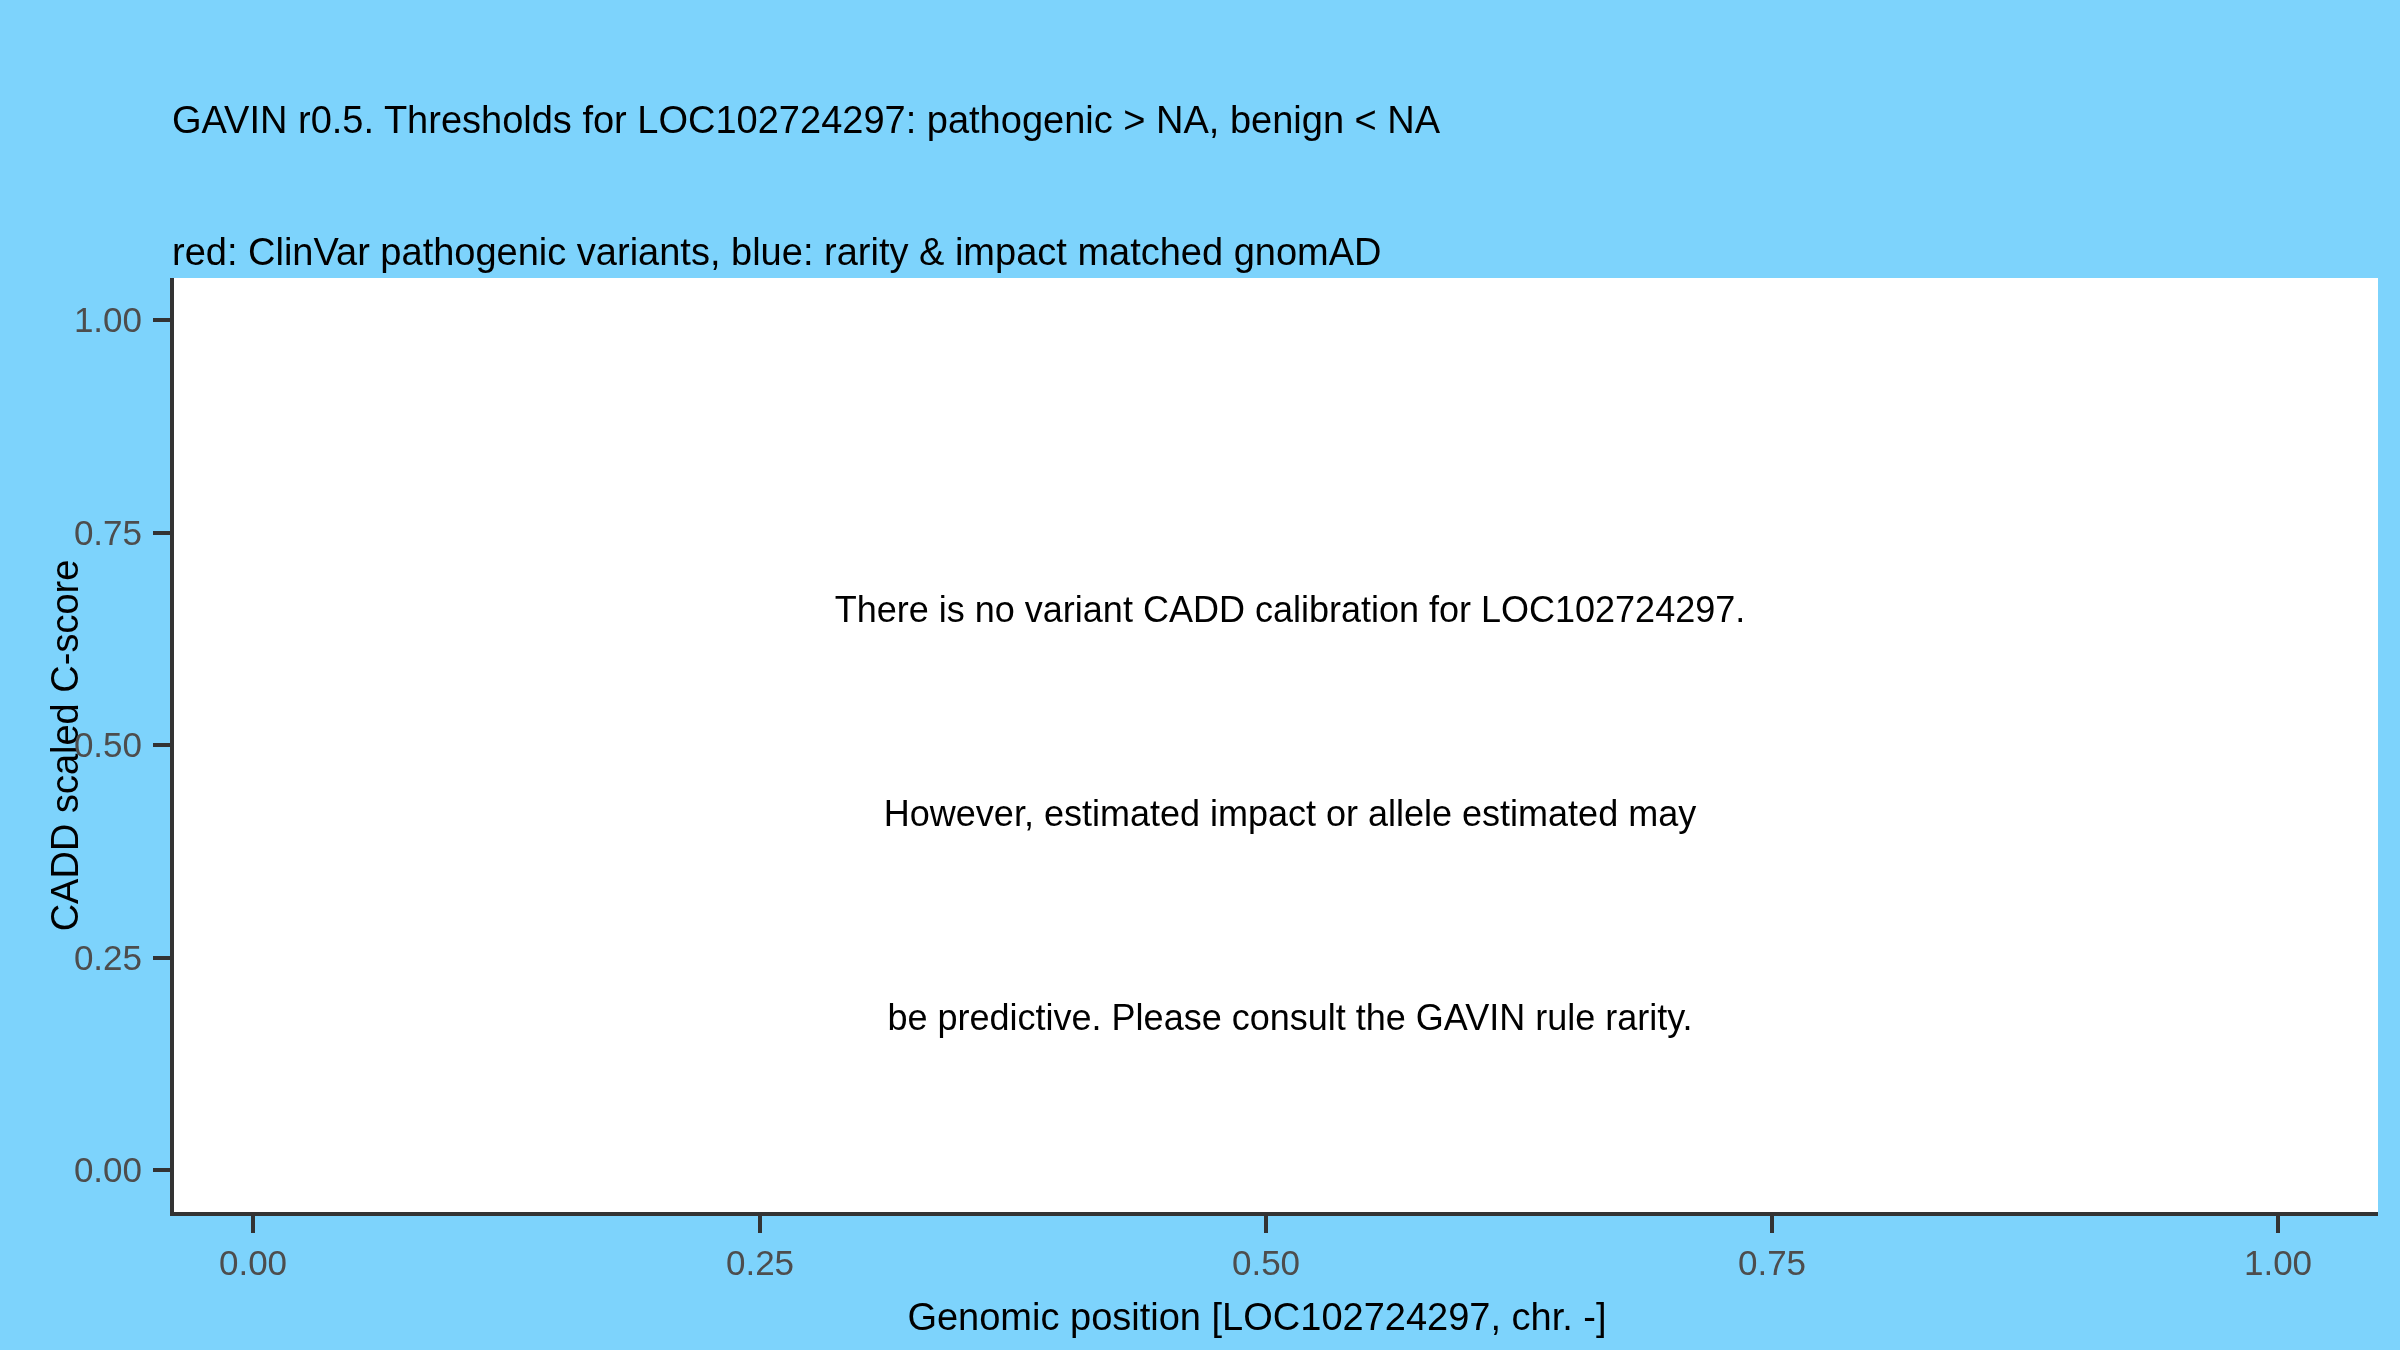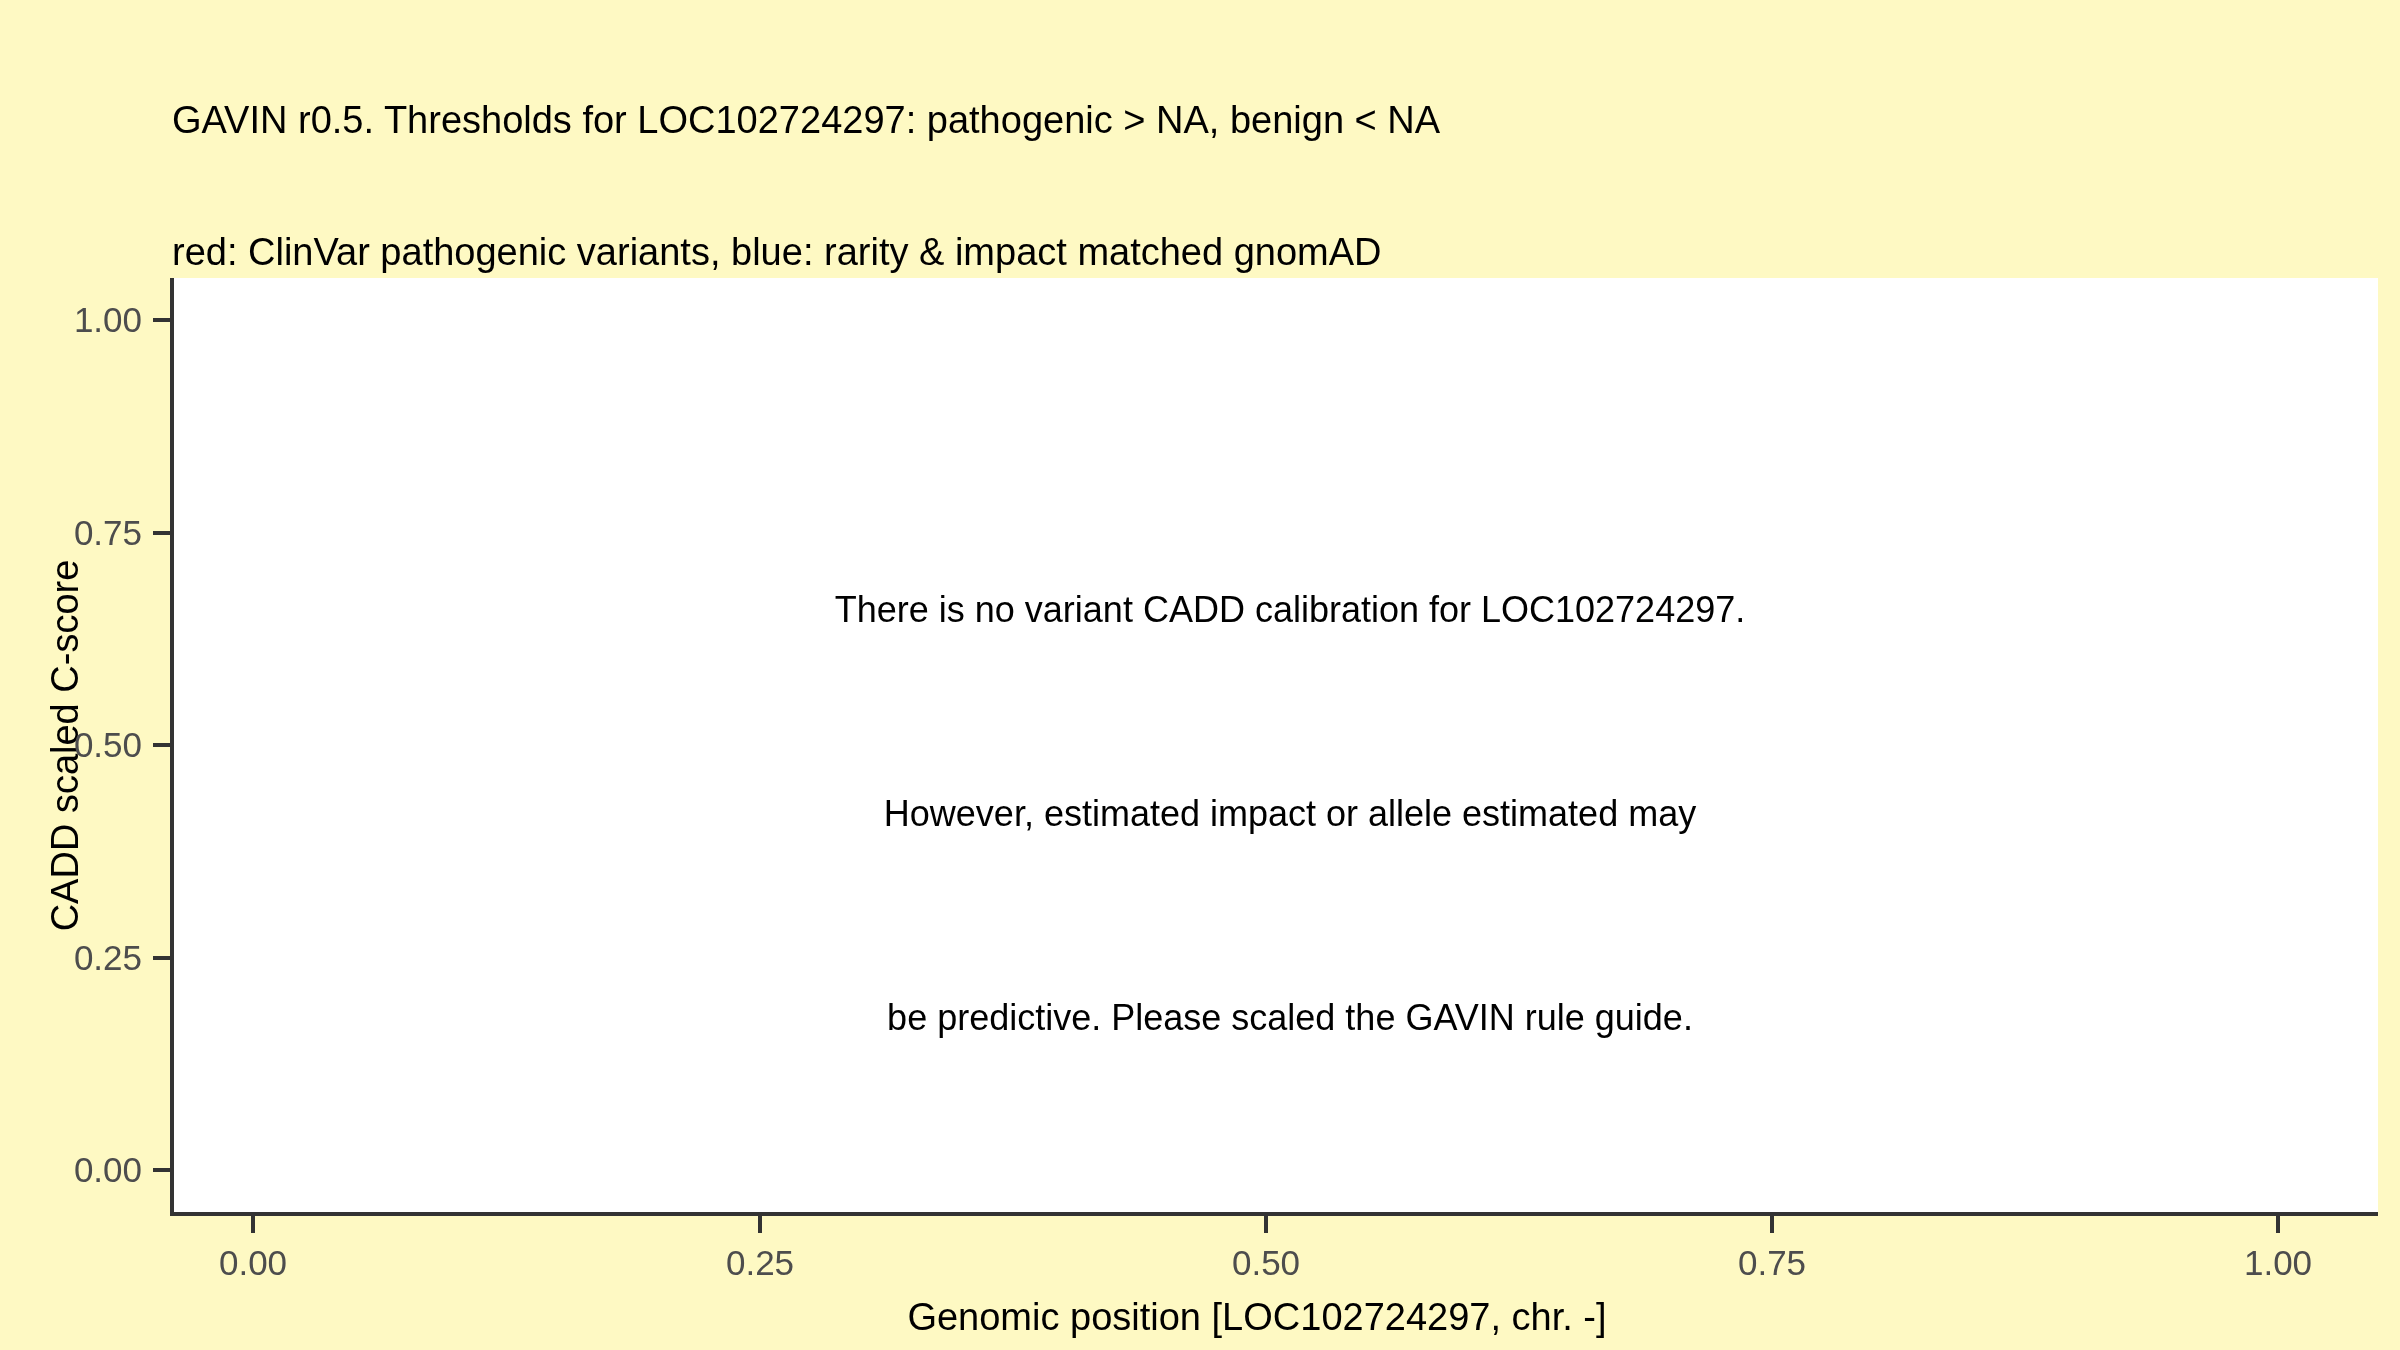--- a/index.html
+++ b/index.html
@@ -16,21 +16,21 @@
     color: #000000;
     -webkit-font-smoothing: antialiased;
   }
 
   #plot-root {
     position: absolute;
     left: 0;
     top: 0;
     width: 2400px;
     height: 1350px;
-    background: #fef9c3;
+    background: #7dd3fc;
   }
 
   
   .plot-title {
     position: absolute;
     left: 172px;
     top: 10px;
     width: 2180px;
     font-size: 38px;
     line-height: 44px;
@@ -189,16 +189,16 @@
   <div class="xtick-label" style="left:1772px;">0.75</div>
 
   <div class="xtick-mark" style="left:2276px;"></div>
   <div class="xtick-label" style="left:2278px;">1.00</div>
 
   <div class="xlab">Genomic position [LOC102724297, chr. -]</div>
 
   <div class="annotation">
     <span class="ann-line">There is no variant CADD calibration for LOC102724297.</span>
     <span class="ann-line">However, estimated impact or allele estimated may</span>
-    <span class="ann-line">be predictive. Please scaled the GAVIN rule guide.</span>
+    <span class="ann-line">be predictive. Please consult the GAVIN rule rarity.</span>
   </div>
 
 </div>
 
 </body></html>

